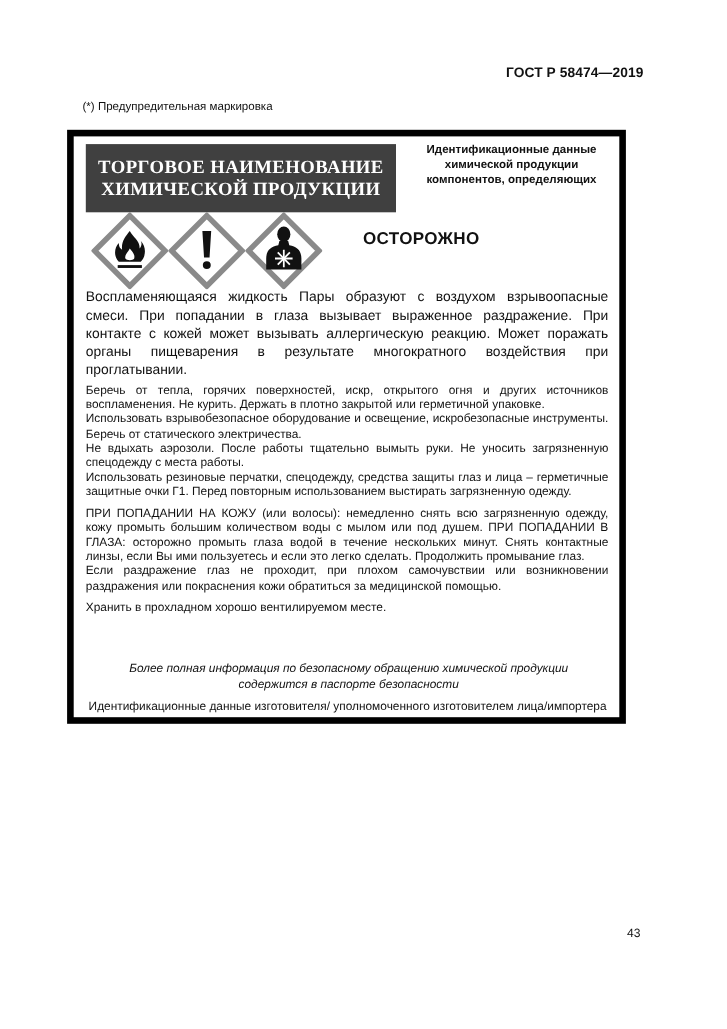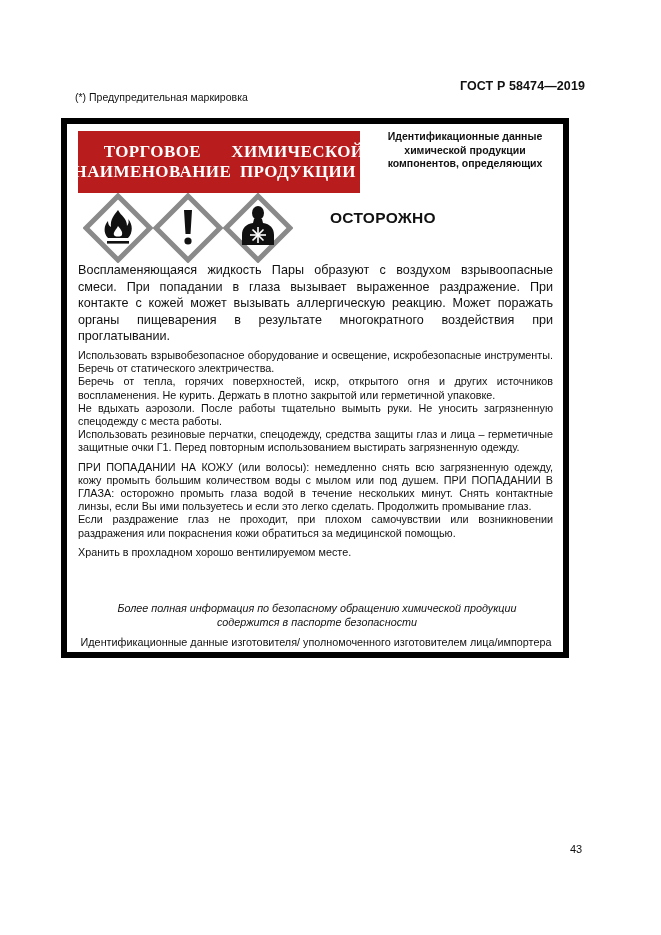--- a/index.html
+++ b/index.html
@@ -1,33 +1,33 @@
 <!DOCTYPE html>
 <html><head>
   <meta charset="utf-8">
   <style>
     html, body { margin: 0; padding: 0; }
     body {
       width: 661px; height: 935px; background: #ffffff; position: relative;
       font-family: "Liberation Sans", sans-serif; color: #111; overflow: hidden;
     }
     .std-code {
-      position: absolute; right: 76px; top: 79px;
+      position: absolute; right: 76px; top: 59px;
       font-size: 12.5px; font-weight: bold; letter-spacing: 0.1px; padding-left: 47px;
     }
     .caption {
       position: absolute; left: 75px; top: 91px; font-size: 10.5px;
     }
     .label-frame {
       position: absolute; left: 61px; top: 118px; width: 496px; height: 528px;
       border: 6px solid #000; background: #fff;
     }
     .trade-name {
       position: absolute; left: 11px; top: 7px; width: 282px; height: 62px;
-      background: #b91c1c; color: #fff; display: flex; flex-direction: row;
+      background: #404040; color: #fff; display: flex; flex-direction: column;
       align-items: center; justify-content: center;
       font-family: "Liberation Serif", serif; font-weight: bold; font-size: 17px;
       line-height: 20px; letter-spacing: 0.4px; text-align: center;
     }
     .id-data {
       position: absolute; left: 305px; top: 6px; width: 186px;
       font-size: 10.5px; line-height: 13.5px; text-align: center; font-weight: bold;
     }
     .pictos {
       position: absolute; left: 16px; top: 69px; display: flex; gap: 0px;
@@ -99,22 +99,22 @@
         <line x1="40.5" y1="36.5" x2="29.5" y2="47.5"></line>
       </g>
     </svg>
   </div>
 
   <div class="signal">ОСТОРОЖНО</div>
 
   <div class="hazard">Воспламеняющаяся жидкость  Пары образуют с воздухом взрывоопасные смеси. При попадании в глаза вызывает выраженное раздражение. При контакте с кожей может вызывать аллергическую реакцию. Может поражать органы пищеварения в результате многократного воздействия при проглатывании.</div>
 
   <div class="precaution">
+    <p>Беречь от тепла, горячих поверхностей, искр, открытого огня и других источников воспламенения. Не курить. Держать в плотно закрытой или герметичной упаковке.</p>
     <p>Использовать взрывобезопасное оборудование и освещение, искробезопасные инструменты. Беречь от статического электричества.</p>
-    <p>Беречь от тепла, горячих поверхностей, искр, открытого огня и других источников воспламенения. Не курить. Держать в плотно закрытой или герметичной упаковке.</p>
     <p>Не вдыхать аэрозоли. После работы тщательно вымыть руки. Не уносить загрязненную спецодежду с места работы.</p>
     <p>Использовать резиновые перчатки, спецодежду, средства защиты глаз и лица – герметичные защитные очки Г1. Перед повторным использованием выстирать загрязненную одежду.</p>
     <p class="gap">ПРИ ПОПАДАНИИ НА КОЖУ (или волосы): немедленно снять всю загрязненную одежду, кожу промыть большим количеством воды с мылом или под душем. ПРИ ПОПАДАНИИ В ГЛАЗА: осторожно промыть глаза водой в течение нескольких минут. Снять контактные линзы, если Вы ими пользуетесь и если это легко сделать. Продолжить промывание глаз.</p>
     <p>Если раздражение глаз не проходит, при плохом самочувствии или возникновении раздражения или покраснения кожи обратиться за медицинской помощью.</p>
     <p class="gap">Хранить в прохладном хорошо вентилируемом месте.</p>
   </div>
 
   <div class="more-info">Более полная информация по безопасному обращению химической продукции содержится в паспорте безопасности</div>
   <div class="manufacturer">Идентификационные данные изготовителя/ уполномоченного изготовителем лица/импортера</div>
 </div>

